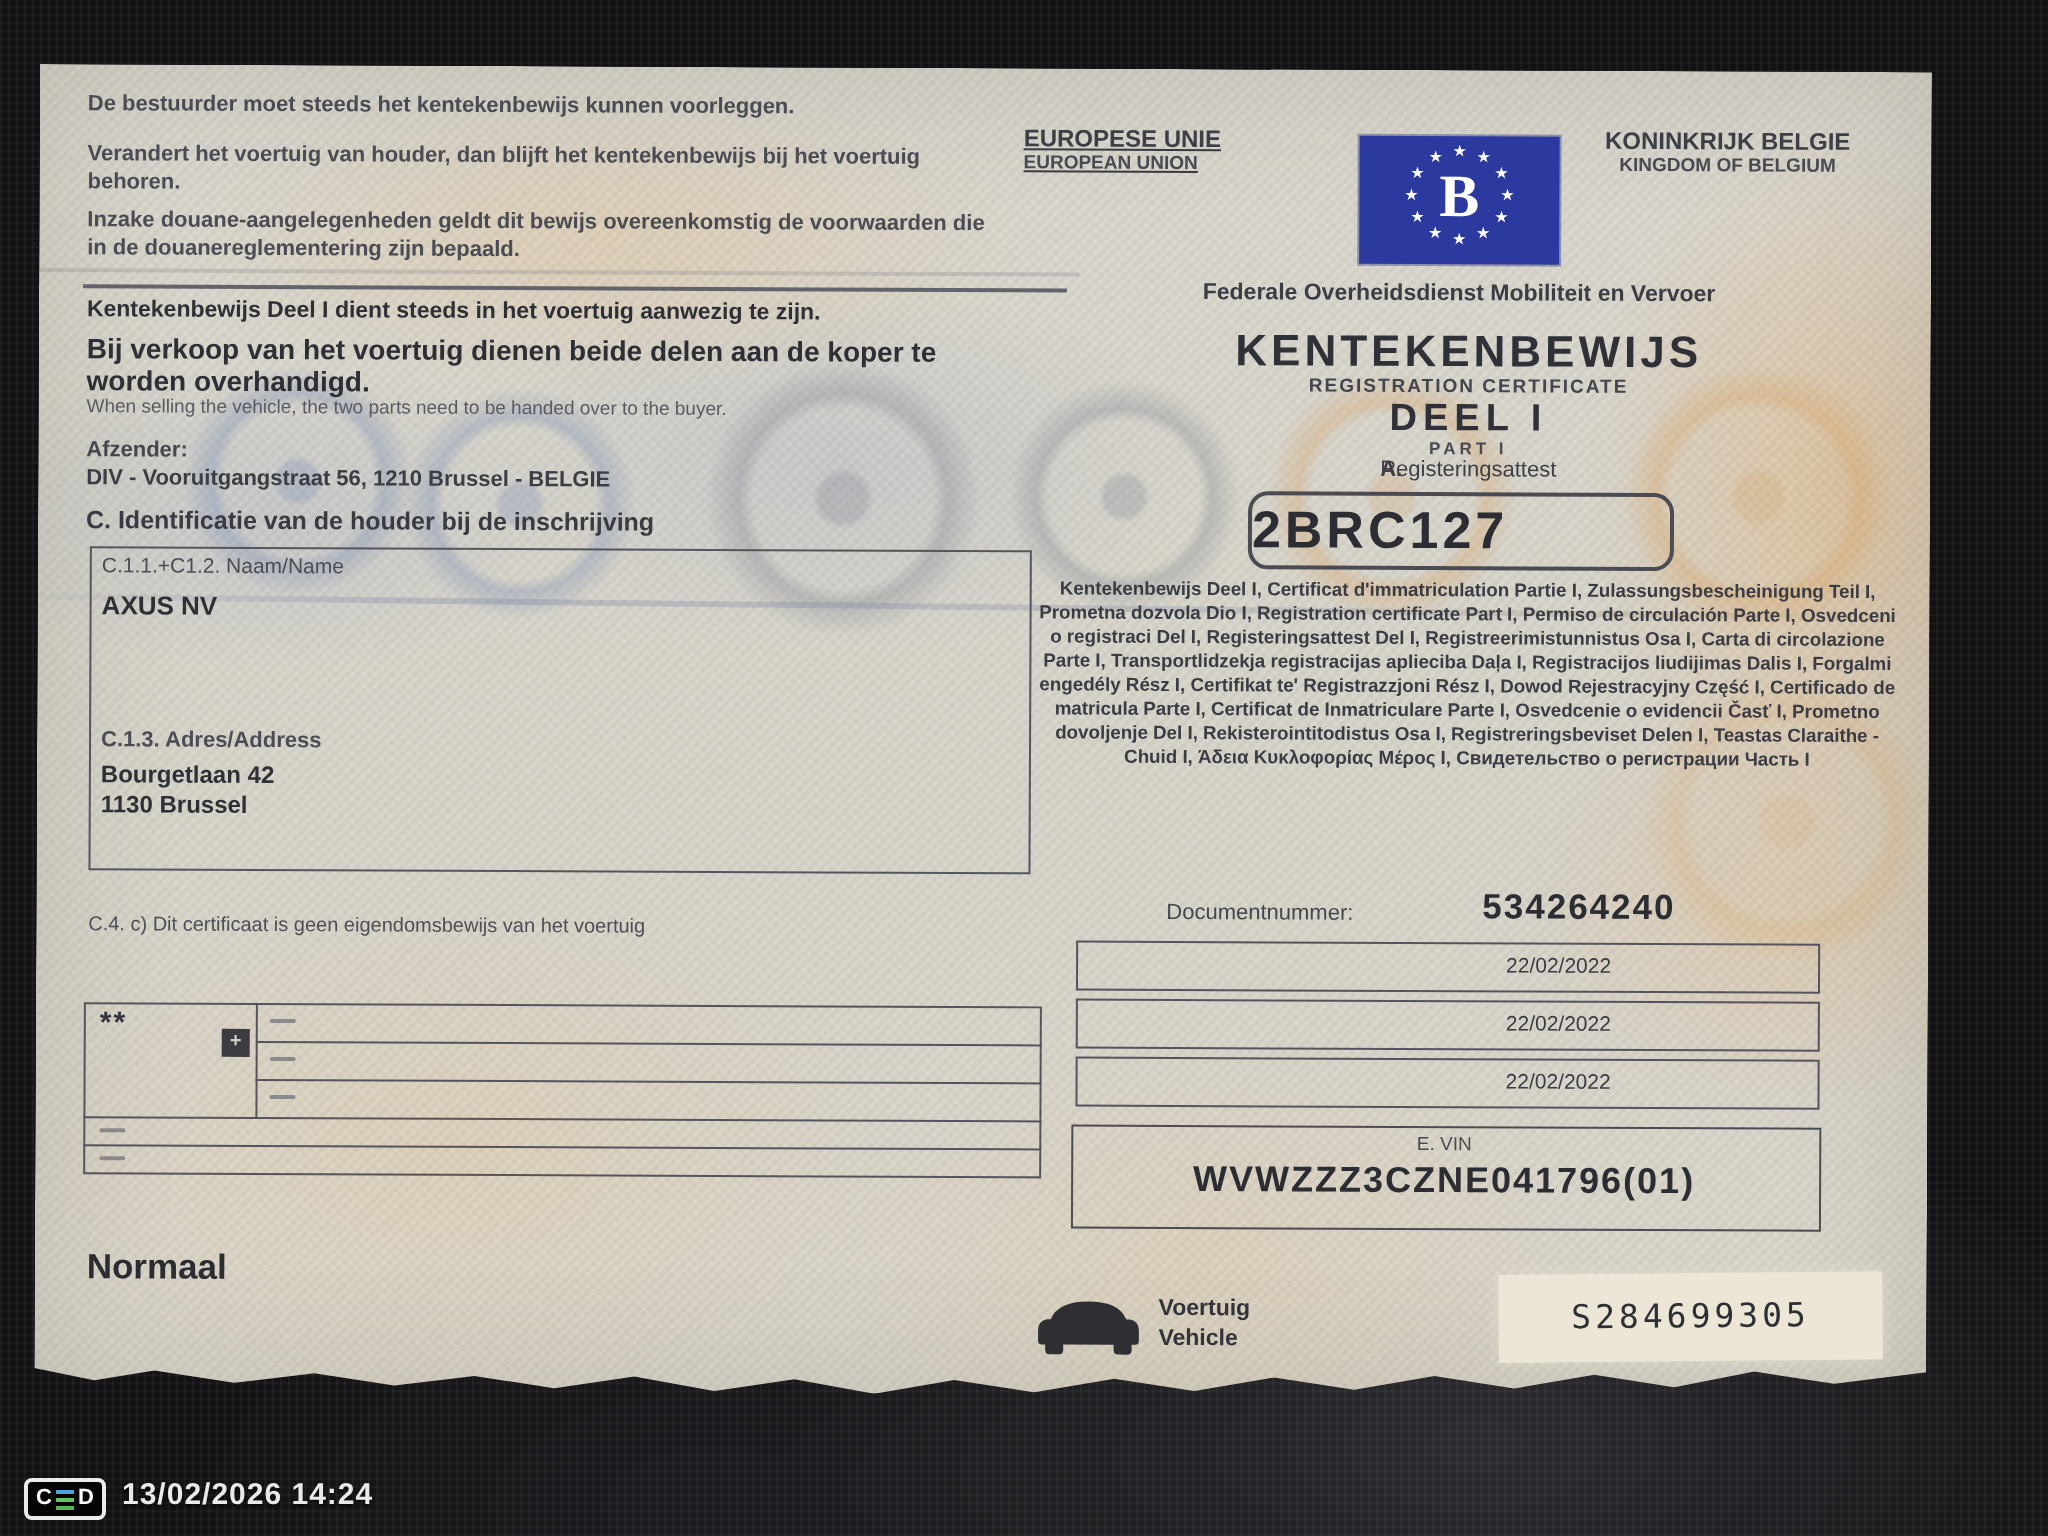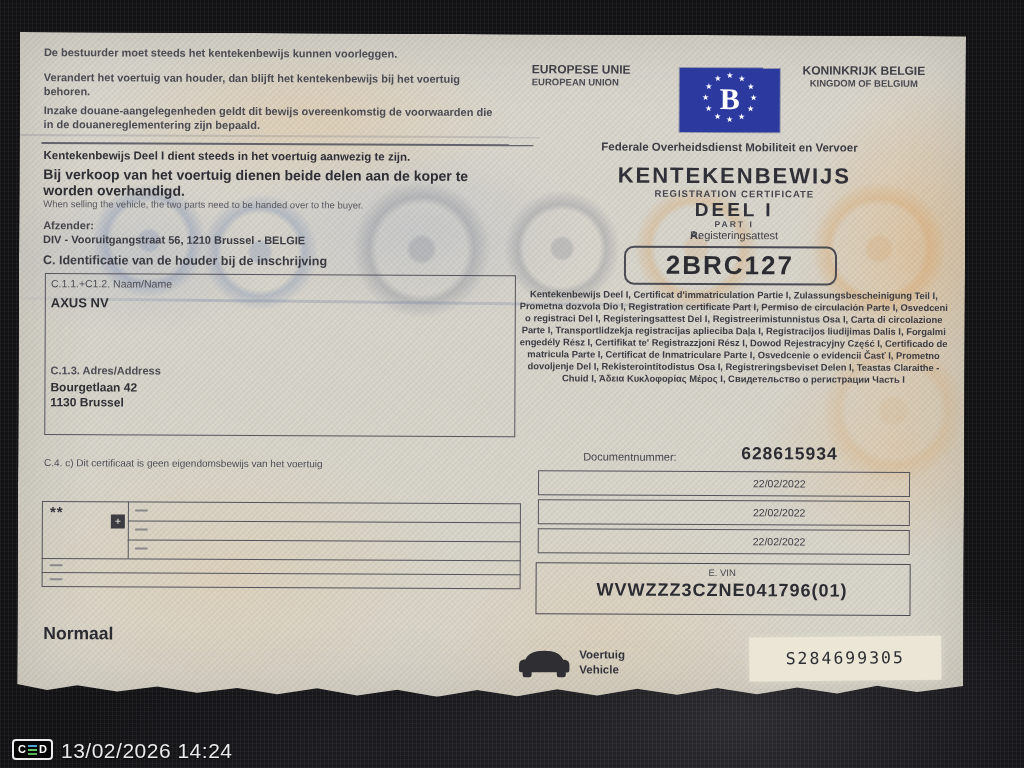--- a/index.html
+++ b/index.html
@@ -90,21 +90,21 @@
     color:#cfcfc8; font-size:10px; line-height:14px; text-align:center; font-weight:bold; }
   .plusbox::before { content:"+"; }
   .mark { width:13px; height:2px; background:#71717a; opacity:0.75; border-radius:1px; }
   .mk1 { left:117px; top:477px; } .mk2 { left:117px; top:496px; } .mk3 { left:117px; top:515px; }
   .mk4 { left:32px;  top:532px; } .mk5 { left:32px;  top:546px; }
 
   .plate-l { left:26px; top:565px; font-size:17.5px; font-weight:bold; color:#2c2c33; }
   .plate-v { left:26px; top:591px; font-size:17.5px; font-weight:bold; color:#2c2c33; }
 
   
-  .eu-blk { left:512px; top:29px; line-height:1.15; }
+  .eu-blk { left:492px; top:29px; line-height:1.15;text-decoration:underline; }
   .eu-nl  { position:static; display:block; font-size:12px; font-weight:bold; color:#3e3e46; }
   .eu-en  { position:static; display:block; font-size:9.5px; font-weight:bold; color:#4a4a52; }
   .be-blk { left:770px; top:29px; width:148px; text-align:center; line-height:1.15; }
 
   .flag { left:660px; top:33px; width:100px; height:64px; background:#2c3aa0;
     box-shadow:0 0 0 1px rgba(40,50,120,0.4); }
   .flag-b { left:0; top:0; width:100px; height:64px; text-align:center; line-height:62px;
     color:#fff; font-size:30px; font-weight:bold; font-family:"Liberation Serif", serif; }
   .star { color:#fff; font-size:8px; line-height:8px; width:8px; text-align:center; }
 
@@ -116,21 +116,21 @@
     font-weight:600; letter-spacing:1px; color:#45454d; }
   .deel  { left:560px; top:164px; width:310px; text-align:center; font-size:19px;
     font-weight:bold; letter-spacing:3px; color:#303038; }
   .partl { left:560px; top:184px; width:310px; text-align:center; font-size:8.5px;
     font-weight:600; letter-spacing:2px; color:#4a4a52; }
   .alabel { left:560px; top:194px; width:310px; text-align:center; font-size:11px; color:#3e3e46; }
   .alabel b { font-weight:bold; }
 
   .regbox { left:605px; top:211px; width:213px; height:39px; border:2.2px solid #4b4b53;
     border-radius:10px; }
-  .regnum { left:0; top:0; width:168px; height:35px; text-align:right; line-height:35px;
+  .regnum { left:0; top:0; width:168px; height:35px; text-align:left; line-height:35px;
     font-size:26px; font-weight:bold; letter-spacing:2px; color:#2c2c33; }
 
   .multi { left:498px; top:254px; width:434px; text-align:center; font-size:9.4px;
     font-weight:600; line-height:1.28; color:#3b3b43; }
 
   .docl { left:565px; top:416px; font-size:11px; font-weight:500; color:#45454d; }
   .docv { left:723px; top:408px; font-size:17.5px; font-weight:bold; letter-spacing:1px; color:#2c2c33; }
 
   .drow { width:372px; height:25px; border:1.2px solid #55545c; }
   .drow .dl { left:0; top:0; width:205px; height:23px; border-right:1.2px solid #55545c;
@@ -157,21 +157,21 @@
   
   .ced { position:absolute; left:12px; top:739px; width:41px; height:21px; background:#050505;
     border:2px solid #ececec; border-radius:4px; display:flex; align-items:center;
     justify-content:center; gap:2px; }
   .ced .lt { color:#fff; font-size:11px; font-weight:bold; line-height:1; }
   .bars { display:flex; flex-direction:column; gap:2px; }
   .bars i { display:block; width:9px; height:2px; }
   .bars i:nth-child(1) { background:#4aa3d9; }
   .bars i:nth-child(2) { background:#62c462; }
   .bars i:nth-child(3) { background:#55b155; }
-  .ts { position:absolute; left:61px; top:739px; font-size:21px; font-weight:400; color:#e9e9e9;
+  .ts { position:absolute; left:61px; top:739px; font-size:15px; font-weight:700; color:#e9e9e9;
     letter-spacing:0.5px; text-shadow:0 1px 2px rgba(0,0,0,0.8); }
 </style>
 </head>
 <body>
 
 <div class="paper">
 
   <div class="wm wm-blue" style="left:70px;top:148px;width:120px;height:120px;"></div>
   <div class="wm wm-blue" style="left:180px;top:158px;width:122px;height:122px;"></div>
   <div class="wm wm-gray" style="left:330px;top:143px;width:145px;height:145px;"></div>
@@ -253,21 +253,21 @@
   <div class="partl">PART I</div>
   <div class="alabel"><b>A.</b><span style="position:static;"> Registeringsattest</span></div>
 
   <div class="regbox">
     <div class="regnum">2BRC127</div>
   </div>
 
   <div class="multi">Kentekenbewijs Deel I, Certificat d'immatriculation Partie I, Zulassungsbescheinigung Teil I, Prometna dozvola Dio I, Registration certificate Part I, Permiso de circulación Parte I, Osvedceni o registraci Del I, Registeringsattest Del I, Registreerimistunnistus Osa I, Carta di circolazione Parte I, Transportlidzekja registracijas aplieciba Daļa I, Registracijos liudijimas Dalis I, Forgalmi engedély Rész I, Certifikat te' Registrazzjoni Rész I, Dowod Rejestracyjny Część I, Certificado de matricula Parte I, Certificat de Inmatriculare Parte I, Osvedcenie o evidencii Časť I, Prometno dovoljenje Del I, Rekisterointitodistus Osa I, Registreringsbeviset Delen I, Teastas Claraithe - Chuid I, Άδεια Κυκλοφορίας Μέρος I, Свидетельство о регистрации Часть I</div>
 
   <div class="docl">Documentnummer:</div>
-  <div class="docv">628615934</div>
+  <div class="docv">534264240</div>
 
   <div class="drow dr0">
     <div class="dv">22/02/2022</div>
   </div>
   <div class="drow dr1">
     <div class="dv">22/02/2022</div>
   </div>
   <div class="drow dr2">
     <div class="dv">22/02/2022</div>
   </div>

